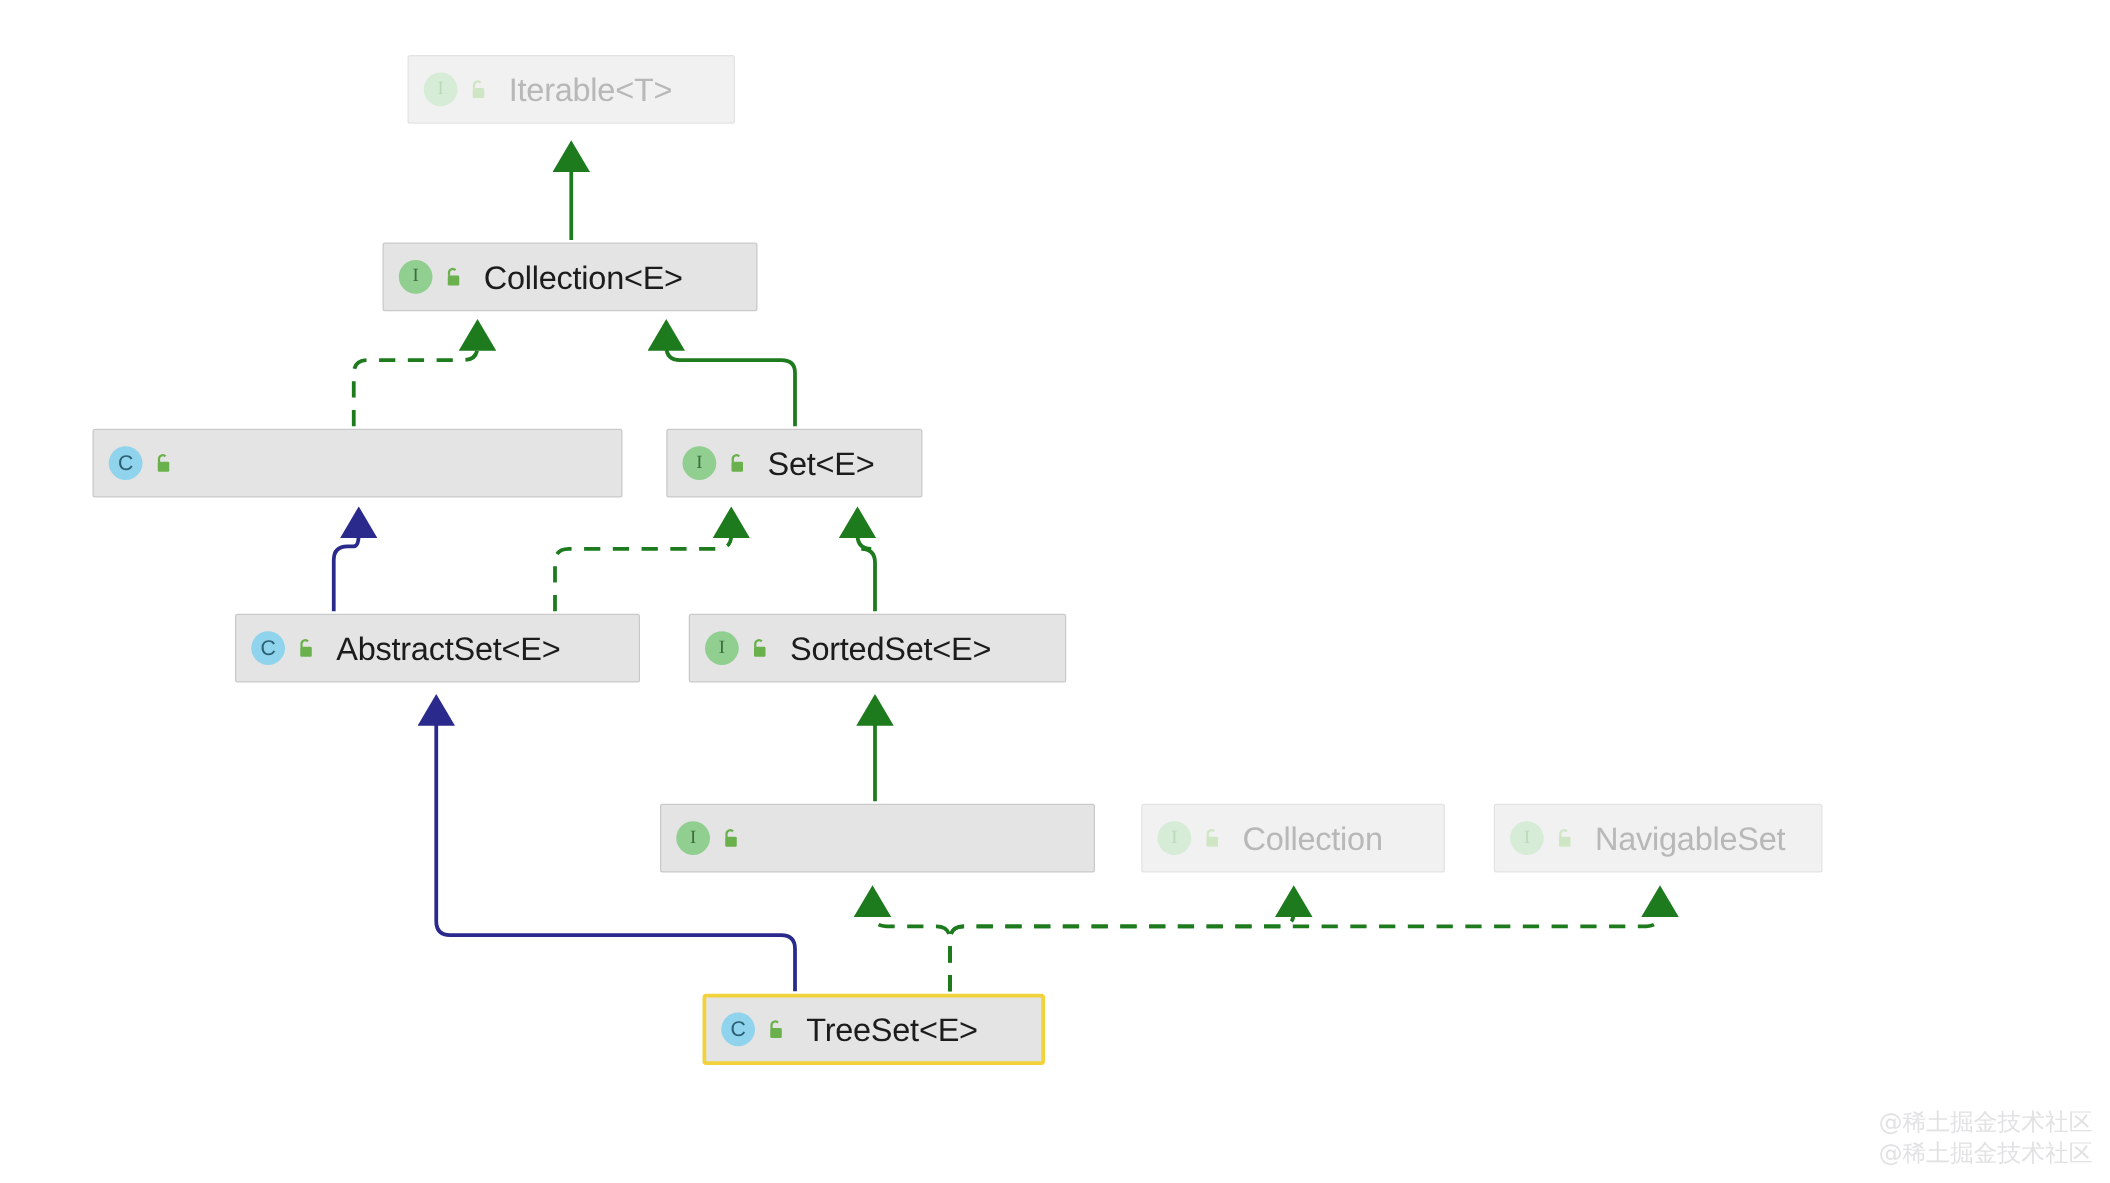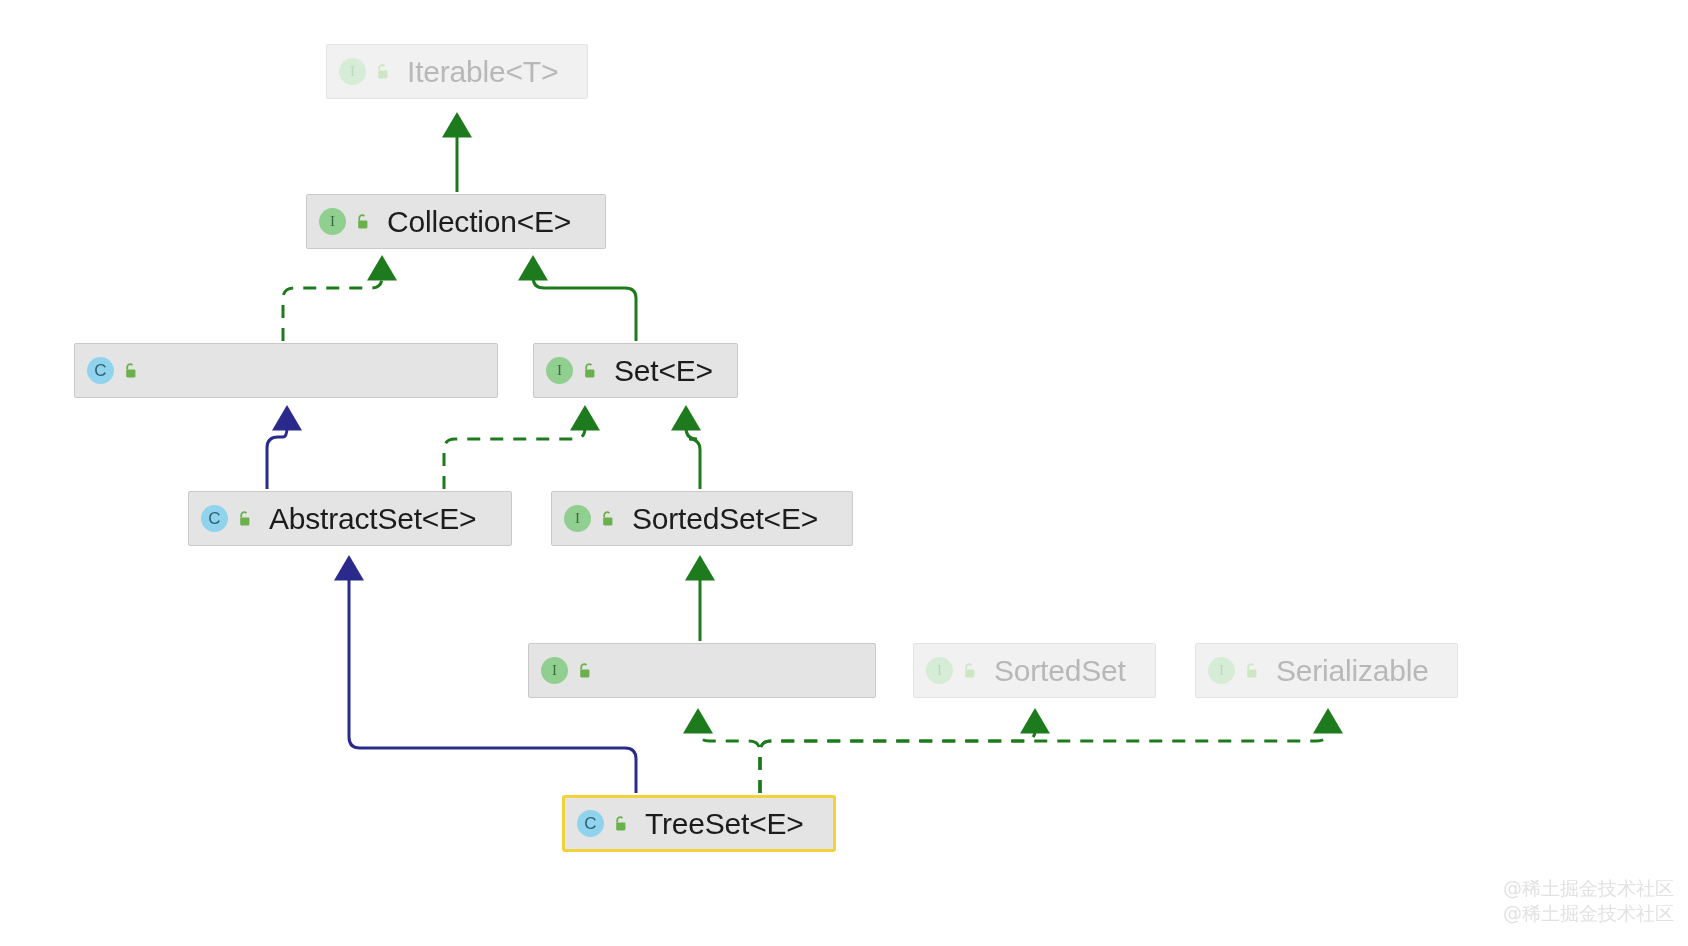--- a/index.html
+++ b/index.html
@@ -36,21 +36,21 @@
     box-sizing: border-box;
     display: flex;
     align-items: center;
     background: #e4e4e4;
     border: 1px solid #c9c9c9;
     border-radius: 2px;
     padding: 0 14px 0 12px;
     white-space: nowrap;
   }
   .node .node-label {
-    font-size: 30px;
+    font-size: 26px;
     color: #1c1c1c;
     letter-spacing: -0.2px;
     line-height: 1;
   }
 
   
   .node.faded {
     background: #f1f1f1;
     border-color: #e3e3e3;
   }
@@ -104,21 +104,21 @@
     height: 20px;
     margin-left: 7px;
     flex: 0 0 auto;
     display: block;
   }
 
   
   #watermark {
     position: absolute;
     right: 14px;
-    bottom: 20px;
+    bottom: 10px;
     text-align: left;
     color: #e2e2e4;
     font-size: 19px;
     line-height: 1.32;
     font-family: "DejaVu Sans", sans-serif;
     user-select: none;
   }
 </style>
 </head>
 <body>
@@ -234,32 +234,32 @@
   </div>
 
   <div class="node faded" style="left:913px; top:643px; width:243px; height:55px;">
     <span class="icon-stack">
       <span class="type-icon iface">I</span>
       <svg class="lock-icon" viewBox="0 0 20 20">
         <path d="M6.2 8.6 V6.2 a3 3 0 0 1 5.2 -2.1" fill="none" stroke="#cfe6c4" stroke-width="1.8"></path>
         <rect x="5.2" y="8.4" width="9.2" height="8" rx="1.1" fill="#cfe6c4"></rect>
       </svg>
     </span>
-    <span class="node-label">SortedSet</span>
+    <span class="node-label">Collection</span>
   </div>
 
   <div class="node faded" style="left:1195px; top:643px; width:263px; height:55px;">
     <span class="icon-stack">
       <span class="type-icon iface">I</span>
       <svg class="lock-icon" viewBox="0 0 20 20">
         <path d="M6.2 8.6 V6.2 a3 3 0 0 1 5.2 -2.1" fill="none" stroke="#cfe6c4" stroke-width="1.8"></path>
         <rect x="5.2" y="8.4" width="9.2" height="8" rx="1.1" fill="#cfe6c4"></rect>
       </svg>
     </span>
-    <span class="node-label">Serializable</span>
+    <span class="node-label">NavigableSet</span>
   </div>
 
   <div class="node selected" style="left:562px; top:795px; width:274px; height:57px;">
     <span class="icon-stack">
       <span class="type-icon cls">C</span>
       <svg class="lock-icon" viewBox="0 0 20 20">
         <path d="M6.2 8.6 V6.2 a3 3 0 0 1 5.2 -2.1" fill="none" stroke="#6ab04c" stroke-width="1.8"></path>
         <rect x="5.2" y="8.4" width="9.2" height="8" rx="1.1" fill="#6ab04c"></rect>
       </svg>
     </span>

